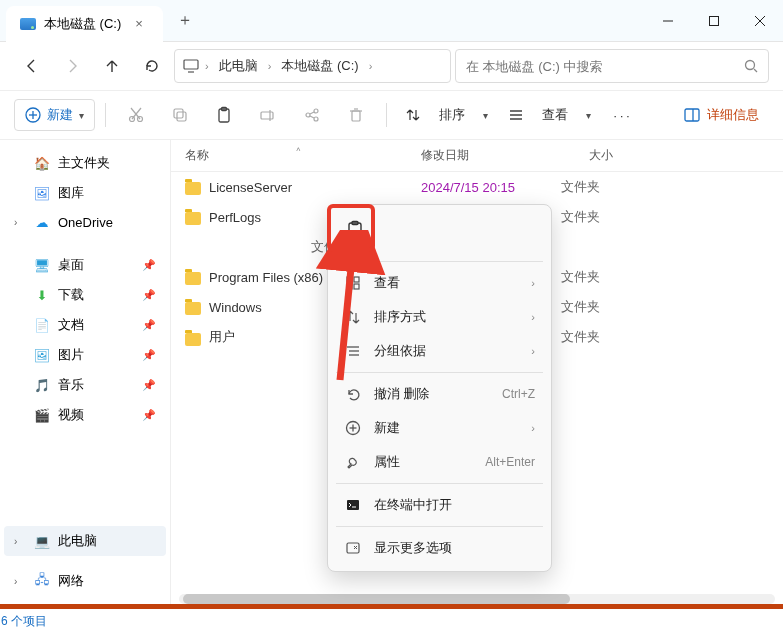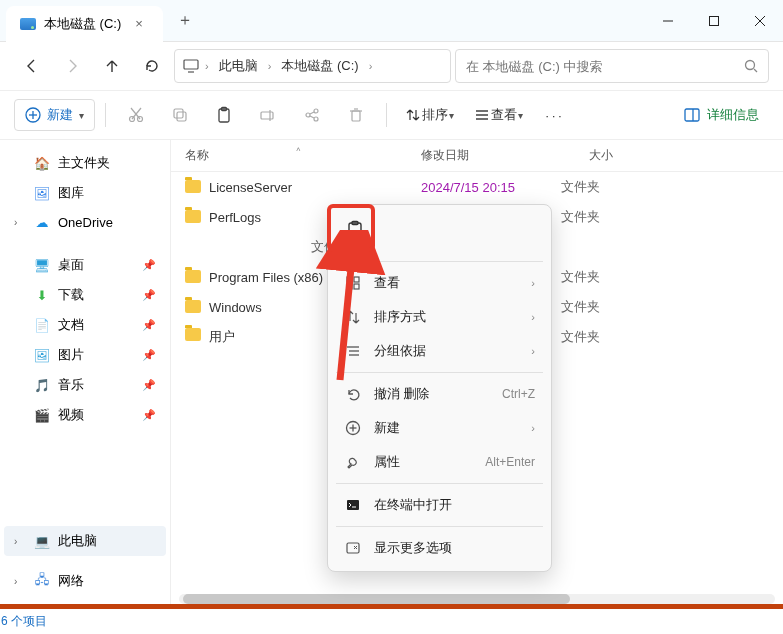--- a/index.html
+++ b/index.html
@@ -18,23 +18,23 @@
 .breadcrumbs { flex:1; display:flex; align-items:center; height:34px; border:1px solid #dcdcdc; border-radius:4px; padding:0 8px; gap:6px; color:#333; }
 .crumb { cursor:pointer; padding:2px 4px; }
 .chev { color:#888; font-size:11px; }
 .search { width:314px; height:34px; border:1px solid #dcdcdc; border-radius:4px; padding:0 10px; display:flex; align-items:center; color:#888; }
 .search input { border:none; outline:none; flex:1; font-size:13px; color:#555; }
 .toolbar { height:50px; display:flex; align-items:center; padding:0 14px; gap:4px; border-top:1px solid #eee; border-bottom:1px solid #eee; }
 .newbtn { display:flex; align-items:center; gap:6px; padding:6px 10px; border:1px solid #dcdcdc; border-radius:4px; cursor:pointer; color:#1a6fc4; }
 .tbtn { width:40px; height:36px; display:flex; align-items:center; justify-content:center; color:#888; cursor:pointer; border-radius:4px; }
 .tbtn.dark { color:#444; }
 .vsep { width:1px; height:24px; background:#ddd; margin:0 6px; }
-.sortbtn,.viewbtn { display:flex; align-items:center; gap:1px; padding:6px 8px; cursor:pointer; color:#333; }
+.sortbtn,.viewbtn { display:flex; align-items:center; gap:18px; padding:6px 8px; cursor:pointer; color:#333; }
 .dots { padding:6px 10px; cursor:pointer; color:#333; letter-spacing:2px; }
-.details-btn { margin-left:auto; display:flex; align-items:center; gap:6px; padding:6px 10px; cursor:pointer; color:#15803d; }
+.details-btn { margin-left:auto; display:flex; align-items:center; gap:6px; padding:6px 10px; cursor:pointer; color:#c2410c; }
 .main { display:flex; height:calc(634px - 42px - 48px - 50px - 30px); }
 .sidebar { width:170px; padding:8px 4px; overflow:hidden; display:flex; flex-direction:column; }
 .side-spacer { flex:1; }
 .side-item { display:flex; align-items:center; gap:8px; padding:6px 10px; cursor:pointer; border-radius:4px; position:relative; }
 .side-item .pin { margin-left:auto; color:#888; font-size:11px; }
 .side-item.selected { background:#eef3f8; }
 .side-item .expander { width:12px; color:#666; font-size:10px; }
 .side-item.noexp .expander { visibility:hidden; }
 .ic { width:16px; height:16px; display:inline-flex; align-items:center; justify-content:center; }
 .ic-home { color:#e88c2a; }
@@ -49,21 +49,21 @@
 .ic-pc { color:#3a82d8; }
 .ic-net { color:#3a82d8; }
 .content { flex:1; position:relative; border-left:1px solid #eee; overflow:hidden; }
 .columns { display:flex; align-items:center; height:32px; border-bottom:1px solid #eee; color:#555; font-size:12px; }
 .columns .c1 { width:250px; padding-left:14px; position:relative; }
 .columns .c1 .sortind { position:absolute; left:50%; top:-2px; font-size:8px; color:#888; }
 .columns .c2 { width:140px; }
 .columns .c3 { width:120px; }
 .columns .c4 { width:80px;text-align:center; }
 .row { display:flex; align-items:center; height:30px; color:#333; }
-.row .c1 { width:250px; padding-left:14px; display:flex; align-items:flex-start; gap:8px; }
+.row .c1 { width:250px; padding-left:14px; display:flex; align-items:flex-end; gap:8px; }
 .row .c2 { width:140px; color:#a21caf; }
 .row .c3 { width:120px; color:#666; }
 .row .c4 { width:80px; color:#666; }
 .folder-icon { width:16px; height:13px; background:#f7c948; border-radius:2px; position:relative; display:inline-block; }
 .folder-icon::before { content:""; position:absolute; top:-3px; left:0; width:7px; height:3px; background:#e8b820; border-radius:1px 1px 0 0; }
 .statusbar { height:30px; border-top:5px solid #c2410c; display:flex; align-items:center; padding:0 1px; color:#1a6fc4; font-size:12px; }
 .ctxmenu { position:absolute; left:327px; top:204px; width:225px; background:#f9f9f9; border:1px solid #d6d6d6; border-radius:8px; box-shadow:0 8px 24px rgba(0,0,0,0.18); padding:6px; z-index:10; }
 .ctx-row { display:flex; align-items:center; gap:12px; padding:8px 10px; cursor:pointer; border-radius:4px; color:#222; }
 .ctx-sep { height:1px; background:#e0e0e0; margin:4px 2px; }
 .ctx-icon { width:18px; display:flex; justify-content:center; color:#555; }

